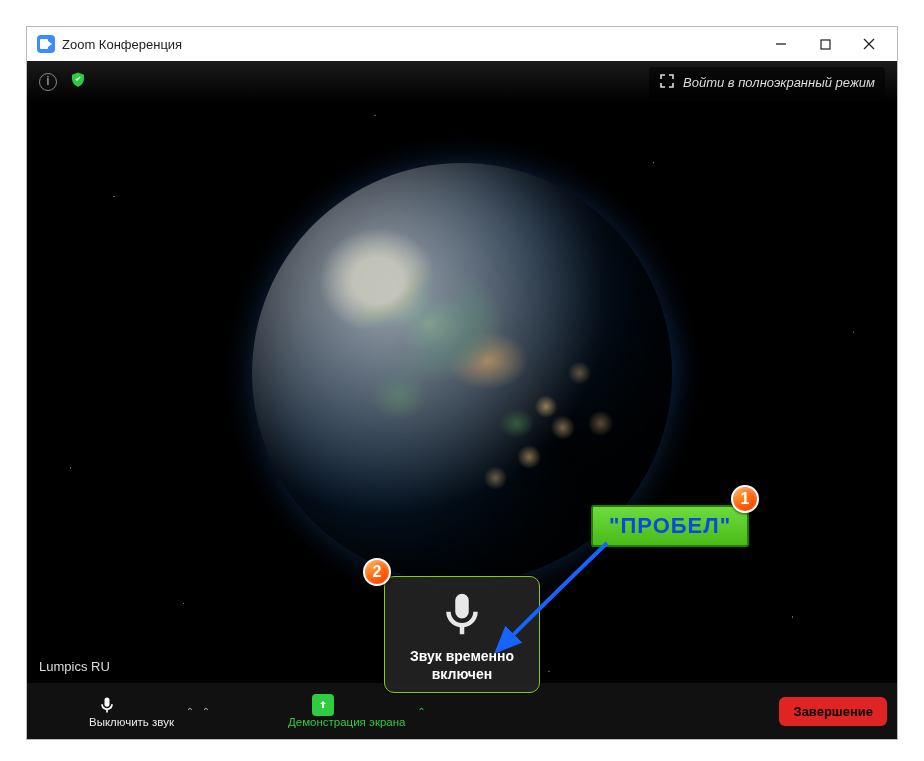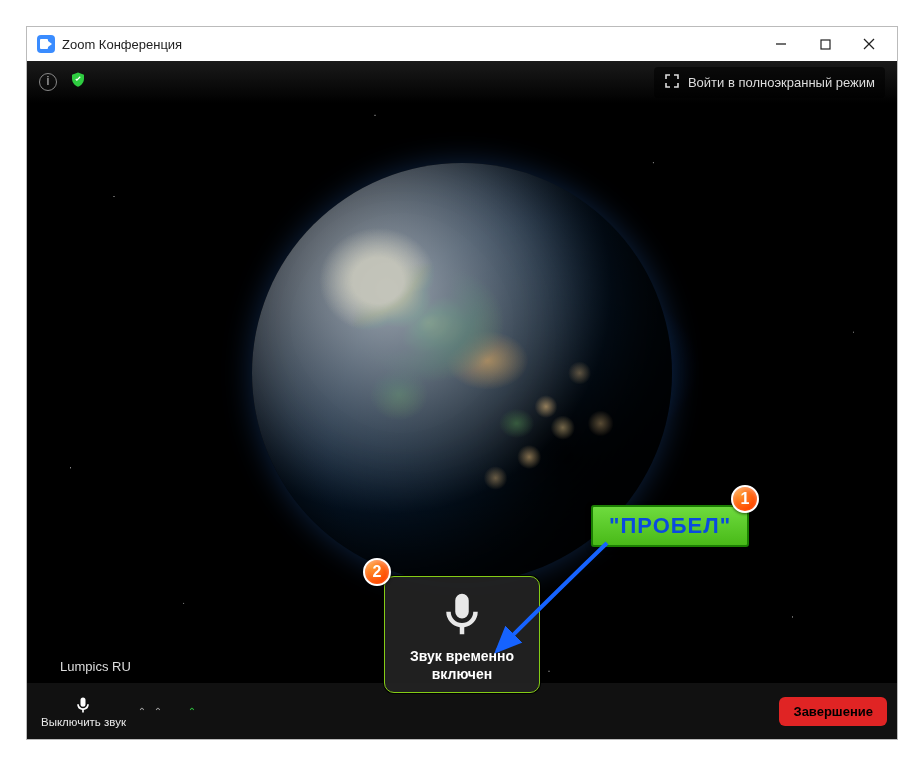--- a/index.html
+++ b/index.html
@@ -70,20 +70,21 @@
   }
   .shield-icon svg { width: 18px; height: 18px; }
   .fullscreen-btn {
     margin-left: auto;
     background: rgba(0,0,0,0.55);
     color: #ddd;
     display: flex; align-items: center; gap: 8px;
     padding: 6px 10px;
     border-radius: 4px;
     font-size: 13px;
+    font-style: italic;
   }
 
   
   .earth-scene {
     position: absolute; inset: 0;
     background: radial-gradient(ellipse 50% 35% at 55% 45%, #0a2a60 0%, #000 45%, #000 100%);
   }
   .earth {
     position: absolute;
     left: 50%; top: 46%;
@@ -132,21 +133,21 @@
       radial-gradient(circle at 60% 90%, #fff 0, transparent 1px);
     opacity:0.75;
   }
 
   .name-tag {
     position: absolute;
     left: 4px; bottom: 62px;
     background: rgba(0,0,0,0.62);
     color: #ddd;
     font-size: 13px;
-    padding: 3px 8px; border-radius: 3px; margin-left: 21px;
+    padding: 3px 8px; border-radius: 3px;
   }
 
   
   .toolbar {
     position: absolute;
     left: 0; right: 0; bottom: 0;
     height: 56px;
     background: #111;
     display: flex;
     align-items: center;
@@ -154,21 +155,21 @@
     gap: 0;
     color: #fff;
     font-size: 12px;
   }
   .tb-item {
     display: flex; flex-direction: column; align-items: center; justify-content: center;
     padding: 0 8px; height: 100%;
     position: relative;
   }
   .tb-item .ic { height: 22px; display:flex; align-items:center; justify-content:center; }
-  .tb-item .lbl { font-size: 11.5px; color: #eaeaea; white-space: nowrap; }
+  .tb-item .lbl { font-size: 11.5px; color: #eaeaea; white-space: nowrap; margin-left: 48px; }
   .tb-item.green .lbl { color: #2ecc40; }
   .chev {
     display:flex; align-items:center; justify-content:center;
     width:16px; height:56px; color:#aaa; font-size:10px;
   }
   .tb-spacer { flex:1; }
   .share-icon {
     width: 22px; height: 22px;
     background: #2ecc40; border-radius: 4px;
     display:flex; align-items:center; justify-content:center; color:#fff;
@@ -290,20 +291,30 @@
         <div class="lbl">Выключить звук</div>
       </div>
       <div class="chev">⌃</div>
 
       <div class="chev">⌃</div>
 
       <div style="width:18px"></div>
 
 
 
+      <div class="tb-item green">
+        <div class="ic">
+          <div class="share-icon">
+            <svg width="12" height="12" viewBox="0 0 24 24" fill="#fff">
+                <path d="M12 4l6 6h-4v8h-4v-8H6l6-6z"></path>
+              </svg>
+          </div>
+        </div>
+        <div class="lbl">Демонстрация экрана</div>
+      </div>
       <div class="chev" style="color:#2ecc40">⌃</div>
 
 
       <div class="tb-spacer"></div>
 
       <div class="end-btn">
         <span>Завершение</span>
       </div>
     </div>
 

